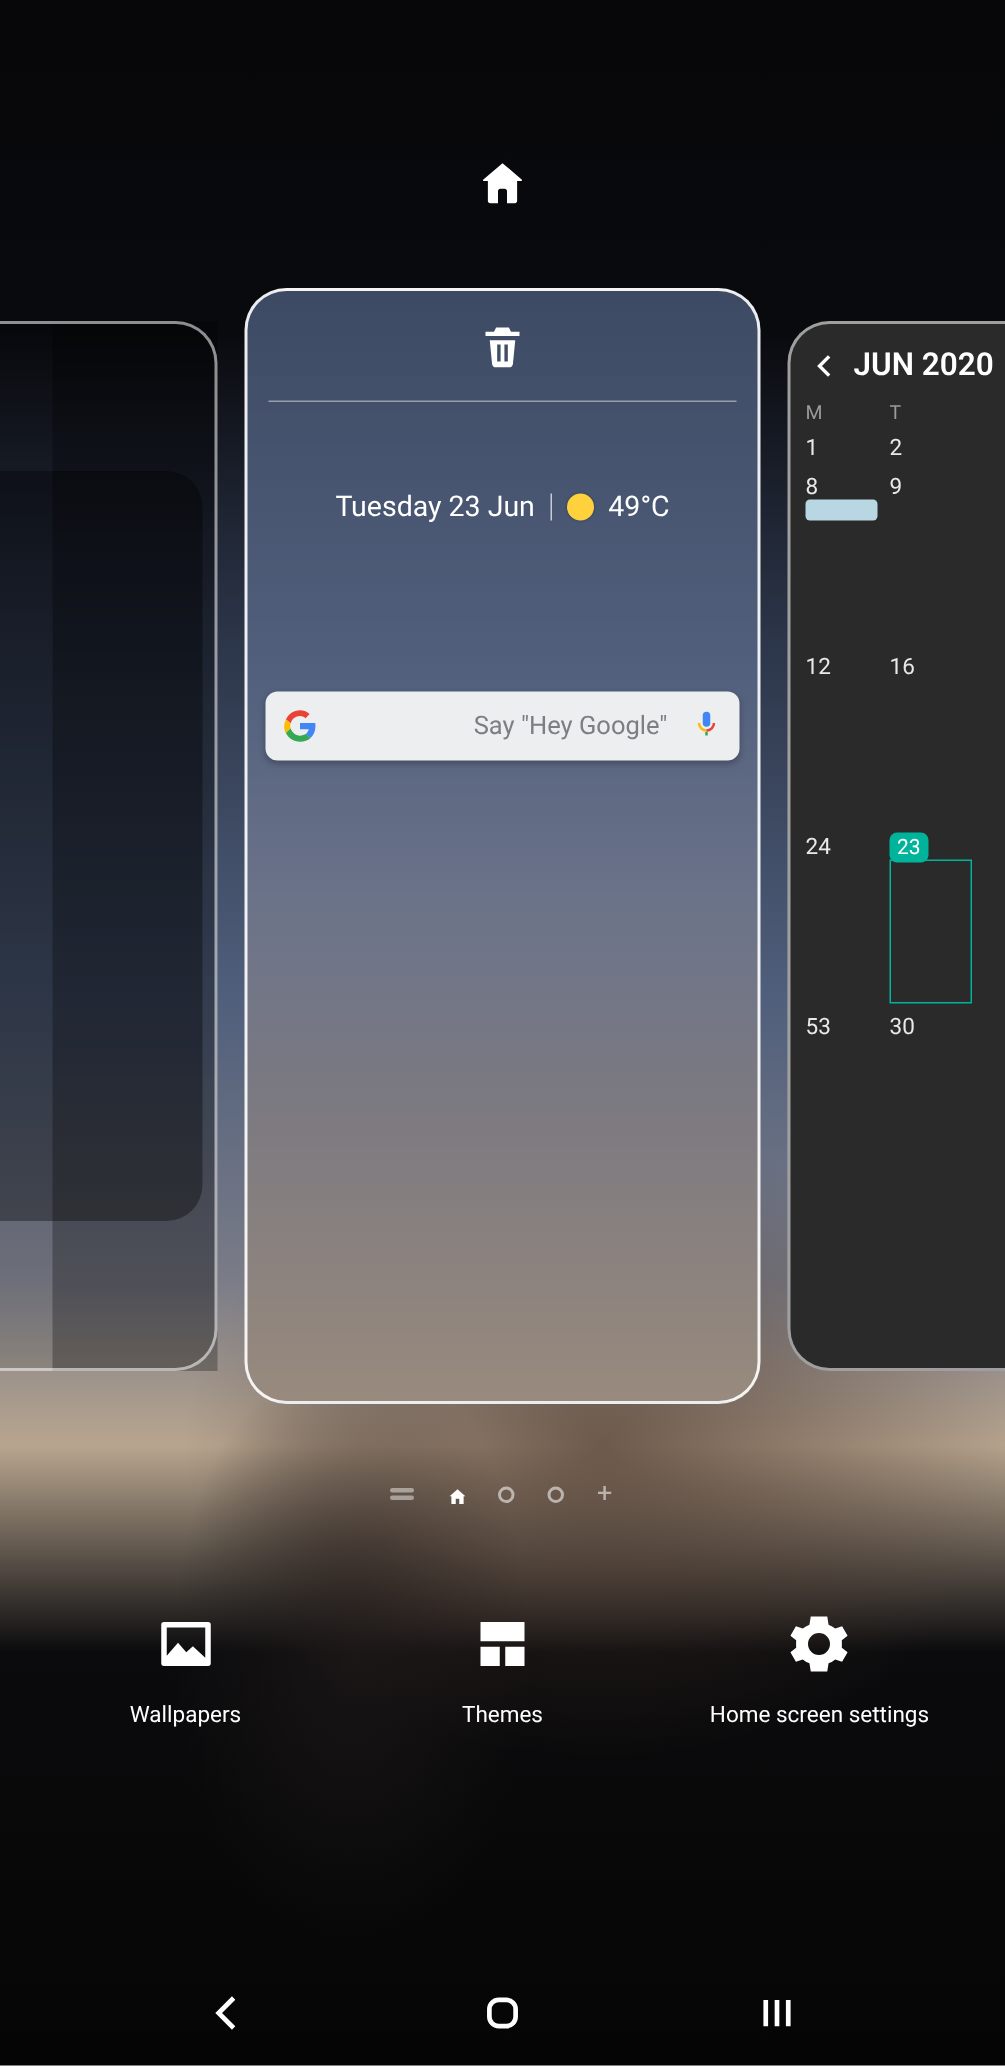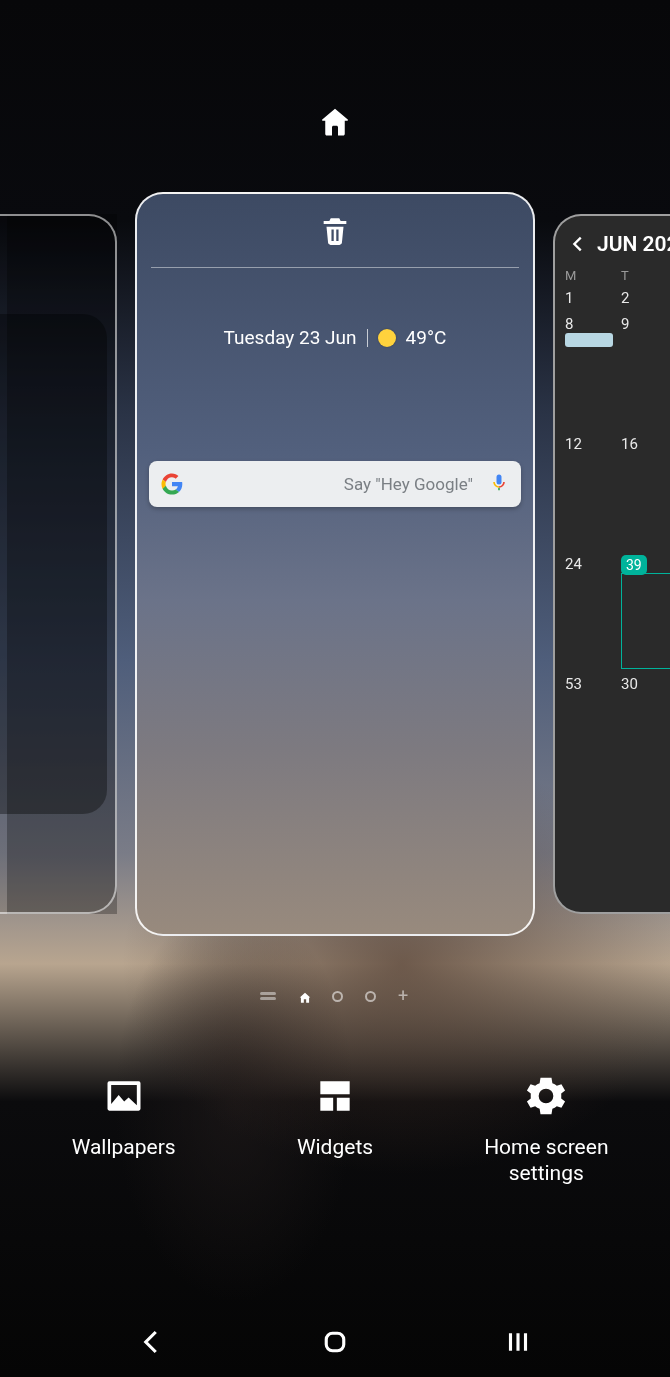--- a/index.html
+++ b/index.html
@@ -68,21 +68,21 @@
     background: rgba(0,0,0,0.10);
   }
   .panel-left-inner{
     position:absolute;
     left:-300px; right:10px; top:100px; bottom:100px;
     background: rgba(0,0,0,0.35);
     border-radius:24px;
   }
 
   .panel-main {
-    width: 400px;
+    width: 344px;
     background: linear-gradient(to bottom, #3d4a63 0%, #52607d 35%, #6b7389 55%, #7d7a80 75%, #988a7d 100%);
     display: flex;
     flex-direction: column;
   }
   .panel-right-wrap{
     margin-left:18px;
     width:110px;
     align-self:center;
     height:700px;
     position:relative;
@@ -197,21 +197,21 @@
   .options{
     position:absolute;
     left:0; right:0;
     top:1072px;
     display:flex;
     justify-content:space-around;
     padding:0 18px;
   }
   .opt{
     display:flex; flex-direction:column; align-items:center;
-    color:#fff; font-size:21px;
+    color:#fff; font-size:15px;
     width:150px;
     text-align:center;
     line-height:1.25;
   }
   .opt .ic{ height:48px; display:flex; align-items:center; justify-content:center; margin-bottom:14px;}
   .opt svg{ width:44px; height:44px; fill:#fff;}
 
   
   .navbar{
     position:absolute;
@@ -289,21 +289,21 @@
         <div class="cal-cell cal-firstrow">2</div>
 
         <div class="cal-cell"><span>8</span><span class="event-bar"></span></div>
         <div class="cal-cell">9</div>
 
         <div class="cal-cell">12</div>
         <div class="cal-cell">16</div>
 
         <div class="cal-cell">24</div>
         <div class="cal-cell">
-          <span class="today-pill">39</span>
+          <span class="today-pill">23</span>
           <span class="today-box"></span>
         </div>
 
         <div class="cal-cell">53</div>
         <div class="cal-cell">30</div>
       </div>
     </div>
   </div>
 
 </div>
@@ -331,21 +331,21 @@
         </svg>
       </div>
     <span>Wallpapers</span>
   </div>
   <div class="opt">
     <div class="ic">
         <svg viewBox="0 0 24 24">
           <path d="M4 4h16v7H4V4Zm0 9h7v7H4v-7Zm9 0h7v7h-7v-7Z"></path>
         </svg>
       </div>
-    <span>Widgets</span>
+    <span>Themes</span>
   </div>
   <div class="opt">
     <div class="ic">
         <svg viewBox="0 0 24 24">
           <path d="m20.3 13.4.03-1.4-.03-1.4 2.1-1.6-2-3.46-2.5.84a8 8 0 0 0-2.42-1.4L15 2H9l-.48 2.98a8 8 0 0 0-2.42 1.4l-2.5-.84-2 3.46 2.1 1.6-.03 1.4.03 1.4-2.1 1.6 2 3.46 2.5-.84a8 8 0 0 0 2.42 1.4L9 22h6l.48-2.98a8 8 0 0 0 2.42-1.4l2.5.84 2-3.46-2.1-1.6ZM12 16a4 4 0 1 1 0-8 4 4 0 0 1 0 8Z"></path>
         </svg>
       </div>
     <span>Home screen settings</span>
   </div>
 </div>

